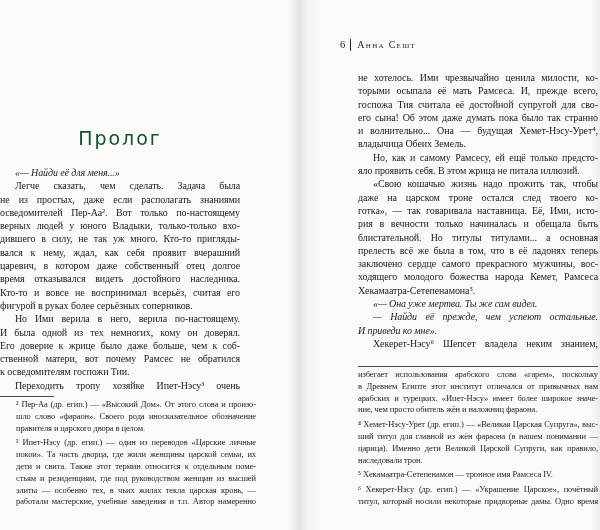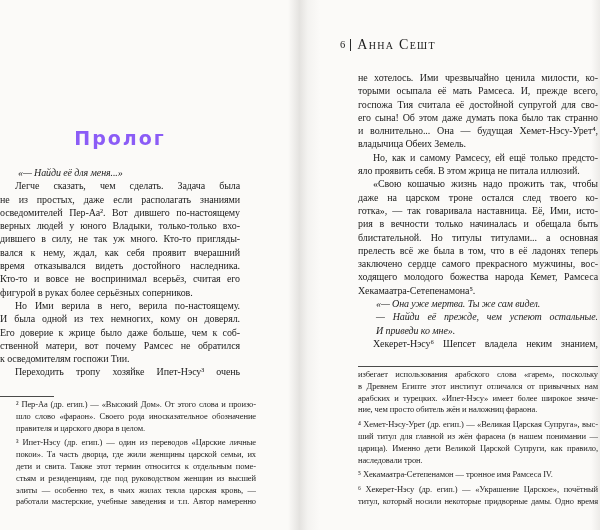--- a/index.html
+++ b/index.html
@@ -12,50 +12,50 @@
   
   .page{position:absolute;top:0;height:530px;}
   #left-page{left:0;width:300px;}
   #right-page{left:340px;width:260px;}
 
   
   .chapter-heading{
     position:absolute;left:0;top:127px;width:240px;
     text-align:center;
     font-family:"DejaVu Sans", sans-serif;
-    font-size:19px;line-height:23px;font-weight:700;
-    letter-spacing:2px;color:#8b5cf6;
+    font-size:19px;line-height:23px;font-weight:400;
+    letter-spacing:2px;color:#14532d;
   }
 
   
   .page-header{
     position:absolute;left:0;top:38px;
     display:flex;align-items:center;height:13px;
   }
   .page-number{font-size:10.5px;color:#1c1c1c;line-height:13px;}
   .header-divider{
     width:1px;height:12px;background:#2a2a2a;margin:0 6px 0 5px;
   }
   .running-title{
-    font-size:14px;line-height:13px;color:#1c1c1c;
+    font-size:10px;line-height:13px;color:#1c1c1c;
     font-variant:small-caps;letter-spacing:1.3px;
   }
 
   
   .body-block{position:absolute;width:240px;}
   #left-body{left:0;top:166px;}
   #right-body{left:18px;top:71px;}
   .line{
     font-size:10px;line-height:13.3px;letter-spacing:-0.1px;
     white-space:normal;
   }
   .line.j{text-align:justify;text-align-last:justify;}
   .line.l{text-align:center;text-align-last:left;}
   .line.i{padding-left:15px;}
-  .line.e{font-style:italic;padding-left:18px;}
+  .line.e{font-style:italic;}
   .line.g{margin-top:3px;}
 
   
   .footnote-separator{position:absolute;height:1px;background:#4a4a4a;}
   #left-rule{left:0;top:396px;width:54px;}
   #right-rule{left:18px;top:366px;width:240px;}
   .fn{position:absolute;width:240px;}
   #left-footnotes{left:16px;top:399px;}
   #right-footnotes{left:18px;top:369px;}
   .fn .line{font-size:8.5px;line-height:11.8px;letter-spacing:-0.1px;color:#242424;}
@@ -81,24 +81,25 @@
 </head>
 <body>
 
 <div class="page" id="left-page">
   <div class="chapter-heading">Пролог</div>
 
   <div class="body-block" id="left-body">
       <div class="line l i e">«— Найди её для меня...»</div>
       <div class="line j i">Легче сказать, чем сделать. Задача была</div>
       <div class="line j">не из простых, даже если располагать знаниями</div>
-      <div class="line j">осведомителей Пер-Аа². Вот дившего по-настоящему</div>
+      <div class="line j">осведомителей Пер-Аа². Вот только по-настоящему</div>
       <div class="line j">верных людей у юного Владыки, только-только вхо-</div>
       <div class="line j">дившего в силу, не так уж много. Кто-то пригляды-</div>
       <div class="line j">вался к нему, ждал, как себя проявит вчерашний</div>
+      <div class="line j">царевич, в котором даже собственный отец долгое</div>
       <div class="line j">время отказывался видеть достойного наследника.</div>
       <div class="line j">Кто-то и вовсе не воспринимал всерьёз, считая его</div>
       <div class="line l">фигурой в руках более серьёзных соперников.</div>
       <div class="line j i">Но Ими верила в него, верила по-настоящему.</div>
       <div class="line j">И была одной из тех немногих, кому он доверял.</div>
       <div class="line j">Его доверие к жрице было даже больше, чем к соб-</div>
       <div class="line j">ственной матери, вот почему Рамсес не обратился</div>
       <div class="line l">к осведомителям госпожи Тии.</div>
       <div class="line j i">Переходить тропу хозяйке Ипет-Нэсу³ очень</div>
     </div>

